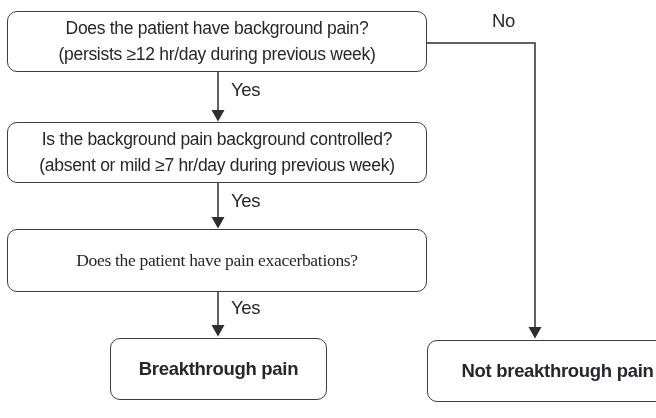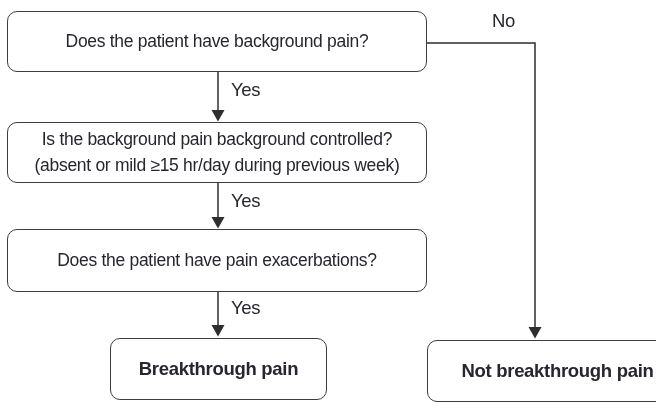--- a/index.html
+++ b/index.html
@@ -43,21 +43,21 @@
     flex-direction: column;
     align-items: center;
     justify-content: center;
     text-align: center;
     font-size: 17.5px;
     letter-spacing: -0.3px;
     line-height: 1.45;
   }
   .box.decision-1 { left: 7px;   top: 11px;  width: 420px; height: 61px; }
   .box.decision-2 { left: 7px;   top: 122px; width: 420px; height: 61px; }
-  .box.decision-3 { left: 7px;   top: 229px; width: 420px; height: 63px; }
+  .box.decision-3 { left: 7px;   top: 229px; width: 420px; height: 63px; font-family: Liberation Serif, serif; }
   .box.outcome-1  { left: 110px; top: 338px; width: 217px; height: 62px; }
   .box.outcome-2  { left: 427px; top: 340px; width: 261px; height: 62px; }
   .box.outcome {
     font-weight: bold;
     font-size: 18.5px;
   }
   .edge-label {
     position: absolute;
     font-size: 18.5px;
     letter-spacing: -0.3px;
@@ -84,25 +84,26 @@
 
     <line x1="218" y1="292" x2="218" y2="326"></line>
     <polygon points="211.5,325 224.5,325 218,336.5"></polygon>
 
     <polyline points="427,43 535,43 535,328"></polyline>
     <polygon points="528.5,327 541.5,327 535,338.5"></polygon>
   </svg>
 
   <div class="box decision decision-1">
     <div>Does the patient have background pain?</div>
+    <div>(persists ≥12 hr/day during previous week)</div>
   </div>
 
   <div class="box decision decision-2">
     <div>Is the background pain background controlled?</div>
-    <div>(absent or mild ≥15 hr/day during previous week)</div>
+    <div>(absent or mild ≥7 hr/day during previous week)</div>
   </div>
 
   <div class="box decision decision-3">
     <div>Does the patient have pain exacerbations?</div>
   </div>
 
   <div class="box outcome outcome-1">
     <div>Breakthrough pain</div>
   </div>
 

